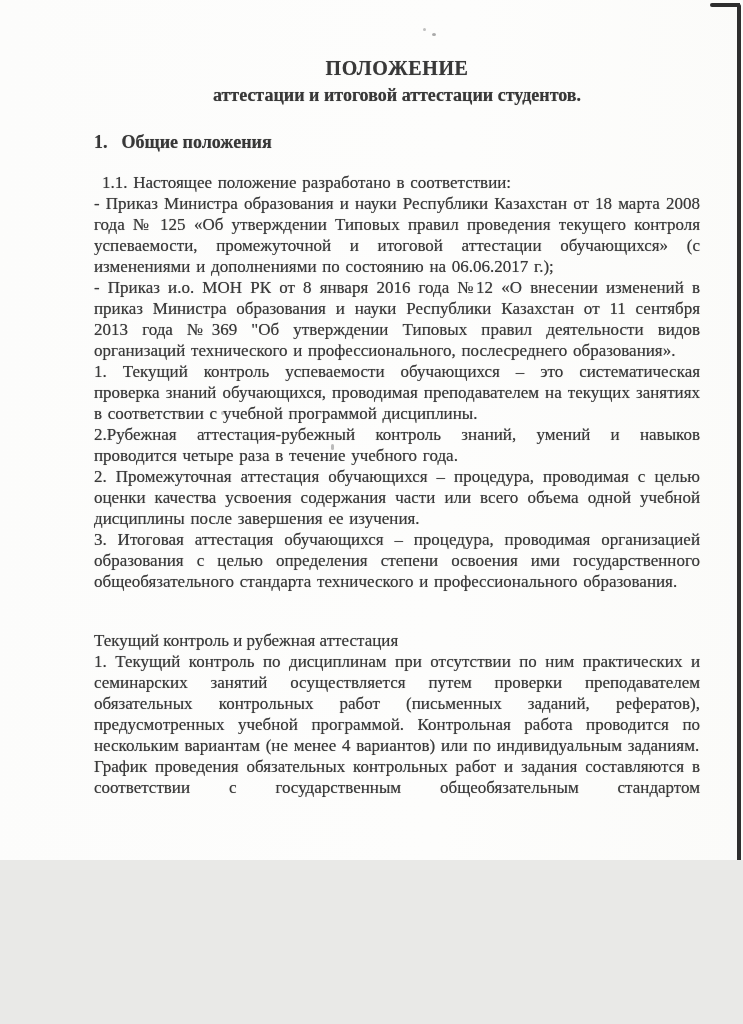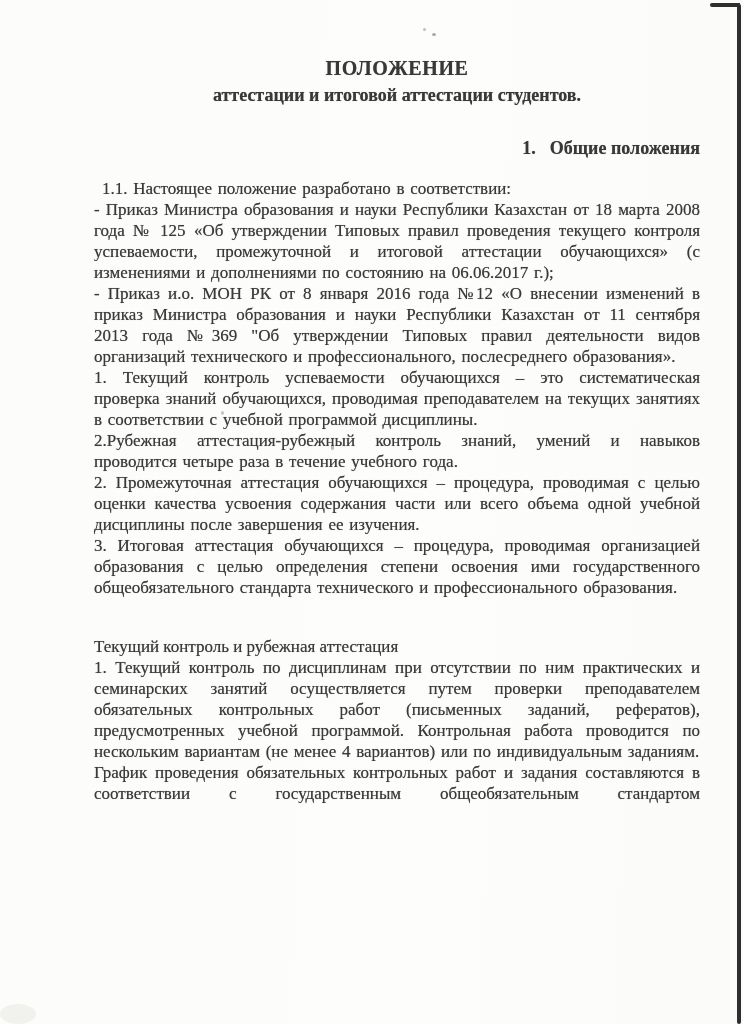--- a/index.html
+++ b/index.html
@@ -2,21 +2,21 @@
 <html><head>
 <meta charset="utf-8">
 <style>
   * { box-sizing: border-box; margin: 0; padding: 0; }
   html, body { background: #e9e9e7; }
   body { font-family: "Liberation Serif", "DejaVu Serif", serif; }
 
   .page {
     position: relative;
     width: 743px;
-    height: 1024px;
+    height: 860px;
     margin: 0 auto;
     background: linear-gradient(92deg, #fcfcfb 0%, #fdfdfc 60%, #fbfbf9 100%);
     overflow: hidden;
     color: #3a3a3a;
   }
 
   
   .edge-right {
     position: absolute;
     top: 4px;
@@ -67,21 +67,21 @@
     margin-top: 4px;
     color: #383838;
   }
 
   .sec-heading {
     font-weight: bold;
     font-size: 18px;
     line-height: 22px;
     color: #383838;
   }
-  .sec1-heading { text-align: right; margin-top: 30px; }
+  .sec1-heading { text-align: left; margin-top: 24px; }
   .sec12-heading { padding-left: 26px; margin-top: 19px; margin-bottom: 20px; }
   .sec13-heading { text-align: center; margin-top: 21px; line-height: 23px; }
   .num { margin-right: 14px; }
 
   p.body {
     font-size: 17px;
     line-height: 21px;
     text-align: justify;
     word-spacing: 1.5px;
   }

